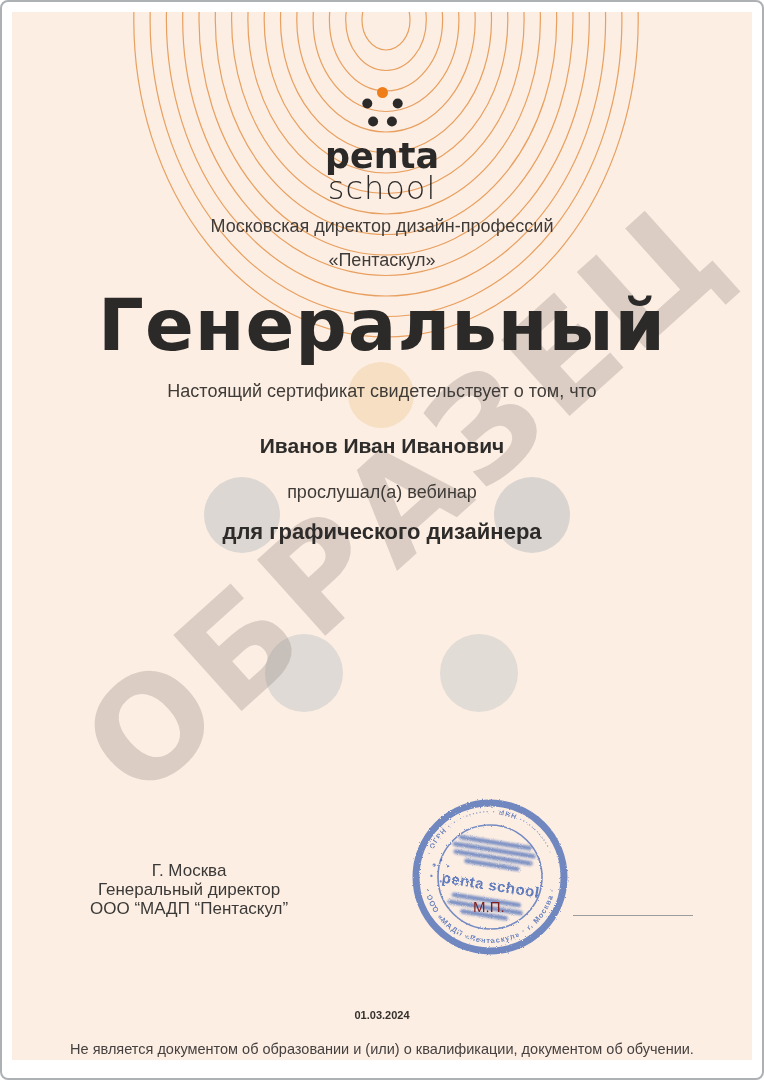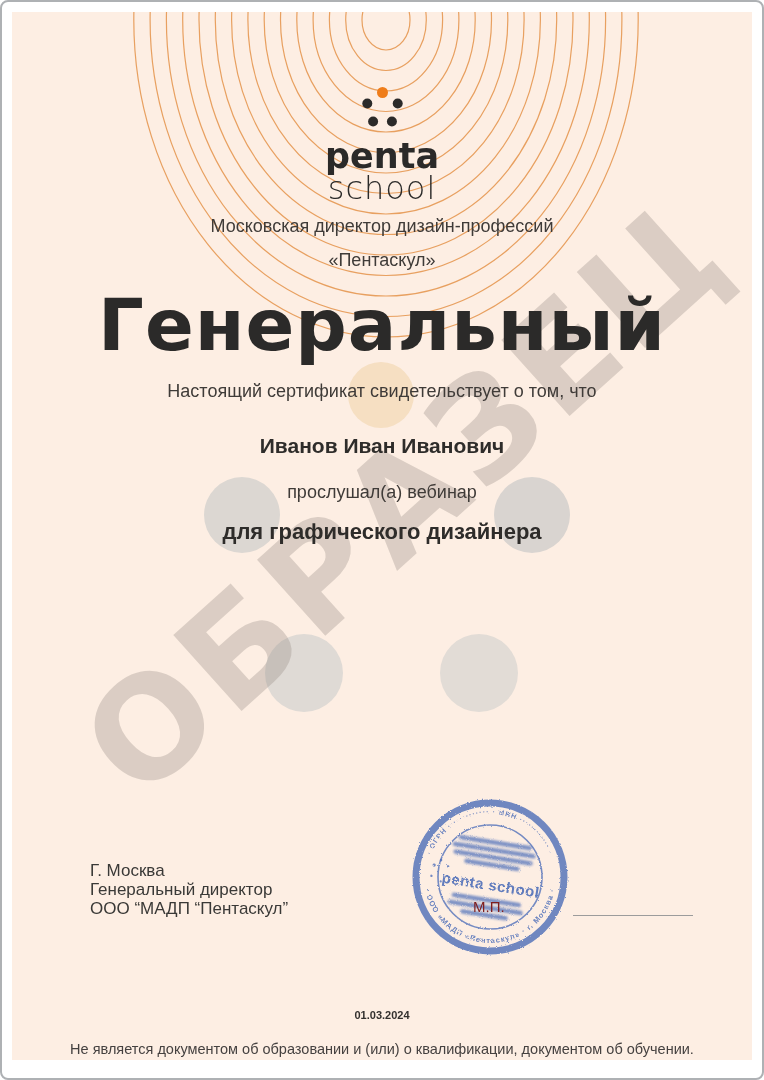--- a/index.html
+++ b/index.html
@@ -44,21 +44,21 @@
   .org-line2{top:238px; font-size:18px; color:var(--body-text);}
   .cert-title{
     top:276px; font-family:"DejaVu Sans", sans-serif; font-weight:bold;
     font-size:72px; letter-spacing:1px; color:var(--ink); line-height:1.05;
   }
   .intro-line{top:369px; font-size:18px;}
   .recipient-name{top:422px; font-size:21px; font-weight:bold; color:#2e2c2a;}
   .action-line{top:470px; font-size:18px;}
   .course-title{top:508px; font-size:22px; font-weight:bold; color:#2e2c2a; line-height:24px;}
   
-  .issuer{position:absolute; left:78px; top:849px; font-size:17px; line-height:19px; color:#3a3937; text-align:left;}
+  .issuer{position:absolute; left:78px; top:849px; font-size:17px; line-height:19px; color:#3a3937; text-align:center;}
   .stamp{position:absolute; left:393px; top:780px; width:170px; height:170px; opacity:.9;}
   .mp-label{position:absolute; left:461px; top:886px; font-size:15px; color:#7f1d1d;}
   .sig-line{position:absolute; left:561px; top:903px; width:120px; height:0; border-top:1.5px solid var(--line);}
   .date-line{top:997px; font-size:11px; font-weight:bold; color:#33302e;}
   .footer-note{top:1029px; font-size:14.5px; color:#454140;}
 </style>
 </head>
 <body>
 
 <div class="outer-border"></div>

